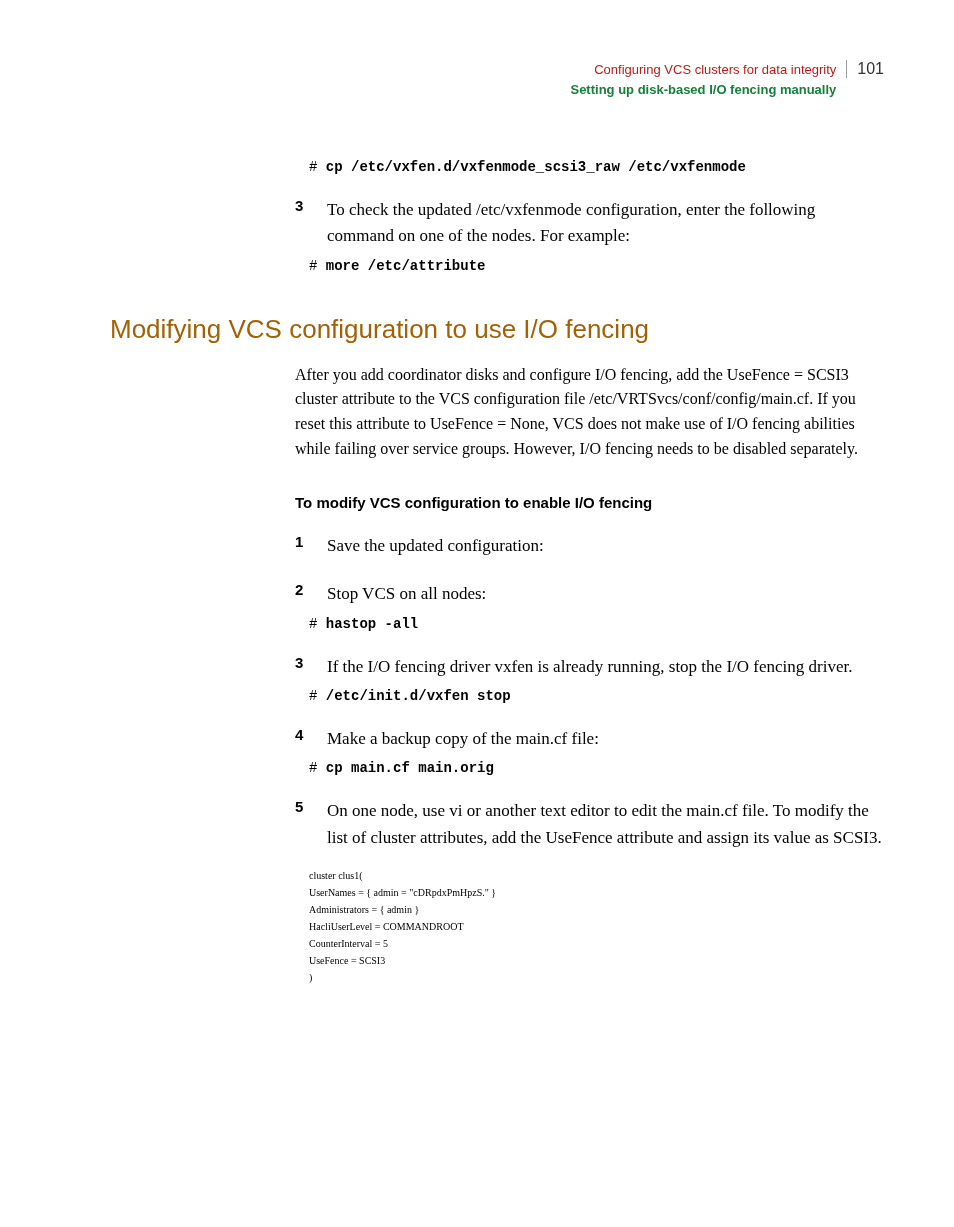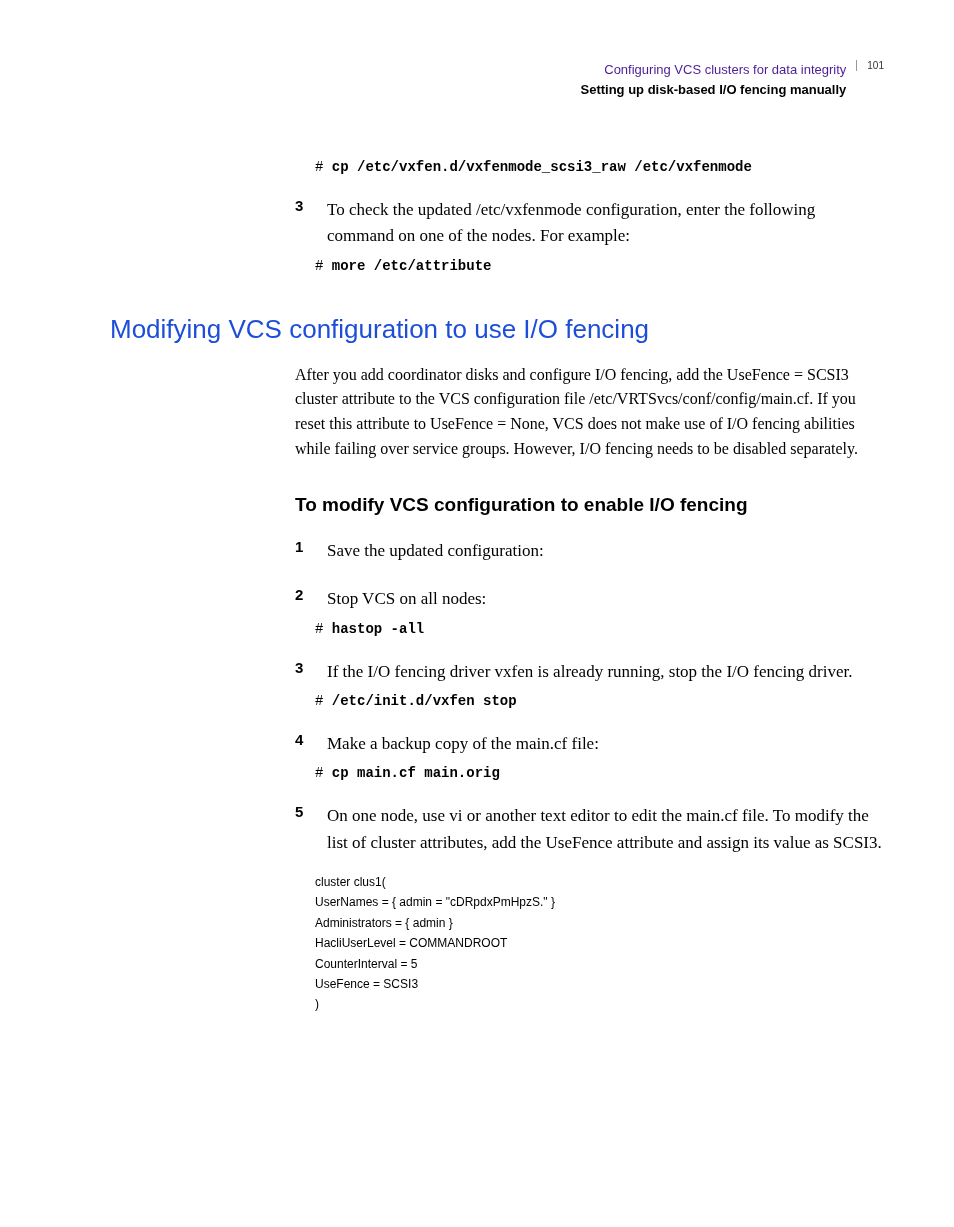--- a/index.html
+++ b/index.html
@@ -17,31 +17,31 @@
       align-items: flex-start;
       margin-bottom: 60px;
       font-family: Arial, Helvetica, sans-serif;
       font-size: 13px;
     }
     .header-text {
       text-align: right;
       line-height: 1.5;
     }
     .header-title {
-      color: #4c1d95;
+      color: #b91c1c;
     }
     .header-subtitle {
       font-weight: bold;
-      color: #000000;
+      color: #15803d;
     }
     .page-num {
       margin-left: 10px;
       padding-left: 10px;
       border-left: 1px solid #999;
-      font-size: 10px;
+      font-size: 16px;
       color: #333;
       align-self: flex-start;
     }
     .code-line {
       font-family: 'Courier New', Courier, monospace;
       font-size: 14px;
       margin: 8px 0;
       white-space: pre;
     }
     .code-line .bold {
@@ -57,46 +57,46 @@
       font-weight: bold;
       font-size: 15px;
       width: 32px;
       flex-shrink: 0;
     }
     .step-body {
       font-size: 17px;
       line-height: 1.55;
     }
     .indent-block {
-      margin-left: 20px;
+      margin-left: 14px;
     }
     .content-block {
       margin-left: 185px;
     }
     h2 {
       font-family: Arial, Helvetica, sans-serif;
       font-weight: normal;
       font-size: 26px;
-      color: #1d4ed8;
+      color: #a16207;
       margin: 40px 0 18px 0;
     }
     .intro {
       font-size: 16px;
       line-height: 1.55;
       margin-bottom: 32px;
     }
     .subhead {
       font-family: Arial, Helvetica, sans-serif;
       font-weight: bold;
-      font-size: 19px;
+      font-size: 15px;
       margin: 14px 0 4px 0;
     }
     .code-block {
-      font-family: Liberation Sans, sans-serif;
-      font-size: 12px;
+      font-family: Liberation Serif, serif;
+      font-size: 10px;
       white-space: pre;
       line-height: 1.7;
       margin-top: 16px;
     }
   </style>
 </head>
 <body>
 
 <div class="header">
   <div class="header-text">

